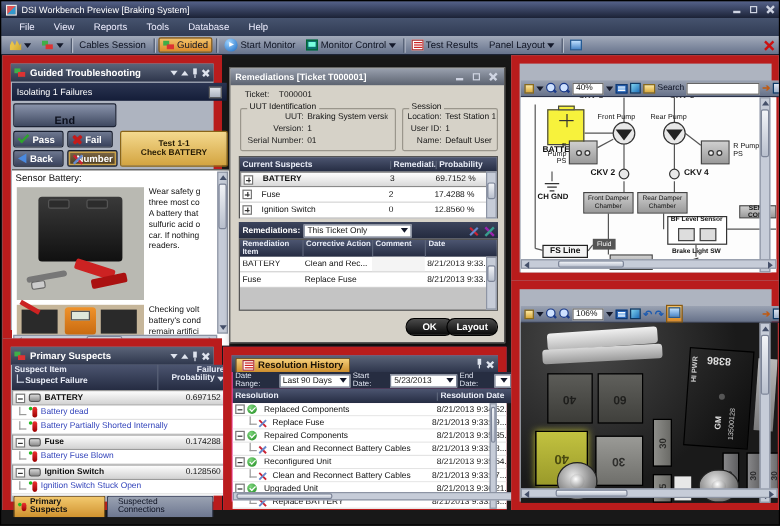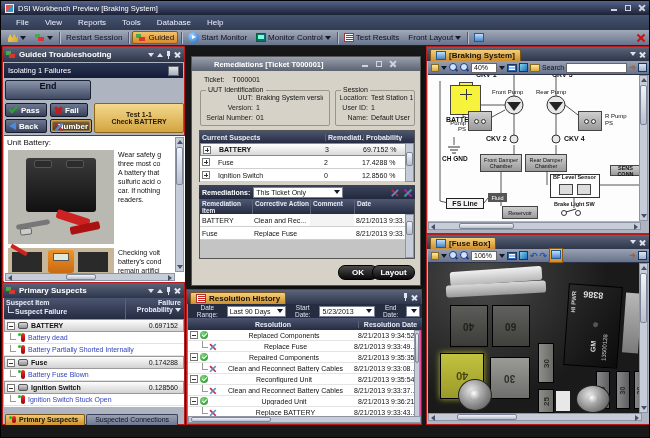--- a/index.html
+++ b/index.html
@@ -52,21 +52,21 @@
   .tb-close::before,.tb-close::after { content:""; position:absolute; left:1px; top:5px; width:10px; height:2px; background:#c11; }
   .tb-close::before { transform:rotate(45deg);} .tb-close::after { transform:rotate(-45deg);}
 
   .statusbar { left:0; top:424px; width:650px; height:14px;
     background:linear-gradient(#47526b,#1f2636); color:#fff; font-weight:bold; font-size:8px;
     display:flex; align-items:center; justify-content:center; border-top:1px solid #0c1020; }
   .grip { position:absolute; right:2px; bottom:2px; width:8px; height:8px;
     background:repeating-linear-gradient(135deg,#9aa4bb 0 1px,transparent 1px 3px); }
 
   
-  .panel { position:absolute; border:1px solid #b91c1c; background:#aeb4c0; }
+  .panel { position:absolute; border:7px solid #b91c1c; background:#aeb4c0; }
   .p-hdr { height:15px; background:linear-gradient(#5b6479,#2e364c); color:#fff; display:flex; align-items:center; gap:3px; padding:0 3px; font-size:8px; }
   .p-hdr .ttl { font-weight:bold; }
   .hdr-icons { margin-left:auto; display:flex; gap:3px; align-items:center; }
   .tri-d { width:0;height:0;border-left:3px solid transparent;border-right:3px solid transparent;border-top:4px solid #dfe4ee; }
   .tri-u { width:0;height:0;border-left:3px solid transparent;border-right:3px solid transparent;border-bottom:4px solid #dfe4ee; }
   .pin-ic { width:5px; height:8px; position:relative; }
   .pin-ic::before { content:""; position:absolute; left:1px; top:0; width:3px; height:5px; background:#dfe4ee; }
   .pin-ic::after { content:""; position:absolute; left:2px; top:5px; width:1px; height:3px; background:#dfe4ee; }
   .x-ic { width:7px; height:7px; position:relative; }
   .x-ic::before,.x-ic::after { content:""; position:absolute; left:0; top:3px; width:7px; height:1.5px; background:#dfe4ee; }
@@ -76,21 +76,21 @@
   .tbl-hdr { background:linear-gradient(#4c5570,#252c42); color:#e8ecf6; font-weight:bold; display:flex; }
   .vsb { position:absolute; width:9px; background:#c6ccd8; border:1px solid #8d94a4; }
   .hsb { position:absolute; height:8px; background:#c6ccd8; border:1px solid #8d94a4; }
   .sb-thumb { position:absolute; background:linear-gradient(#f2f4f8,#b9c0ce); border:1px solid #7d8598; border-radius:2px; }
   .sb-ar { position:absolute; width:0; height:0; }
 
   
   .iso-bar { background:linear-gradient(#2b3552,#141d38); color:#fff; display:flex; align-items:center; padding:0 4px; font-size:7.5px; }
   .iso-btn { margin-left:auto; width:11px; height:10px; background:linear-gradient(#dfe3ea,#aab1bf); border:1px solid #666; }
   .slate-btn { background:linear-gradient(#8a94ab,#3f4961); border:1px solid #1c2335; color:#0b0f1c; font-weight:bold;
-    display:flex; align-items:flex-start; justify-content:center; font-size:9px; border-radius:2px; }
+    display:flex; align-items:flex-end; justify-content:center; font-size:9px; border-radius:2px; }
   .small-btn { background:linear-gradient(#6e7890,#39425c); border:1px solid #161c2c; color:#fff; font-weight:bold;
     display:flex; align-items:center; gap:3px; justify-content:flex-start; padding:0 3px; font-size:8px; border-radius:2px; }
   .gold-btn { background:linear-gradient(#f4d98e,#d3a440); border:1px solid #8a6518; color:#241a04; font-weight:bold;
     display:flex; flex-direction:column; align-items:center; justify-content:center; font-size:7px; border-radius:2px; text-align:center; }
   .repair-hl { box-shadow:0 0 0 1.5px #caa24a inset; background:linear-gradient(#7d6846,#4a3a20); }
   .chk { width:9px; height:5px; border-left:2.5px solid #2ea32e; border-bottom:2.5px solid #2ea32e; transform:rotate(-45deg); margin-top:-3px; }
   .fail-x { width:8px; height:8px; position:relative; }
   .fail-x::before,.fail-x::after { content:""; position:absolute; top:3px; left:0; width:9px; height:2.5px; background:#c41a1a; border-radius:1px; }
   .fail-x::before{transform:rotate(45deg);} .fail-x::after{transform:rotate(-45deg);}
   .back-ar { width:0; height:0; border-top:4px solid transparent; border-bottom:4px solid transparent; border-right:7px solid #4a8ae0; }
@@ -113,21 +113,21 @@
   .tab-strip { position:absolute; display:flex; gap:1px; align-items:flex-end; }
   .tab-a { background:linear-gradient(#f2c96e,#d0922f); border:1px solid #7a551a; border-bottom:none; border-radius:2px 2px 0 0;
     padding:1px 6px 2px 4px; font-weight:bold; display:flex; gap:3px; align-items:center; }
   .tab-i { background:linear-gradient(#9aa2b2,#6d7790); border:1px solid #39415a; border-bottom:none; border-radius:2px 2px 0 0;
     padding:1px 8px 2px 8px; color:#0d1222; }
 
   
   #rem-dialog { position:absolute; left:190px; top:55px; width:230px; height:230px;
     background:#d6d2c8; border:1px solid #555; box-shadow:2px 2px 6px rgba(0,0,0,.6); }
   .dlg-title { height:14px; background:linear-gradient(#99a0ae,#5c6370); color:#fff; font-weight:bold;
-    display:flex; align-items:center; padding:0 22px; font-size:7.5px; }
+    display:flex; align-items:center; padding:0 4px; font-size:7.5px; }
   .grp-box { position:absolute; border:1px solid #9a968c; border-radius:2px; }
   .grp-legend { position:absolute; top:-5px; left:5px; background:#d6d2c8; padding:0 2px; font-size:7px; }
   .fld-row { display:flex; font-size:7px; line-height:10px; }
   .fld-lab { text-align:right; color:#222; }
   .fld-val { padding-left:3px; font-weight:normal; white-space:nowrap; overflow:hidden; }
   .dlg-tbl-row { display:flex; align-items:center; background:#fff; border-bottom:1px solid #cfcfcf; font-size:7px; }
   .dlg-tbl-row.sel { background:linear-gradient(#ffffff,#d9d9d9); border:1px solid #8a8a8a; }
   .cell { padding:0 2px; white-space:nowrap; overflow:hidden; }
   .black-btn { background:linear-gradient(#4a4a4a,#090909); color:#fff; border:1px solid #000; border-radius:7px;
     font-weight:bold; font-size:8px; display:flex; align-items:center; justify-content:center; }
@@ -189,21 +189,21 @@
     <span class="tb-btn">
         <span class="mini-ic ic-hands"></span>
         <span class="caret"></span>
       </span>
     <span class="tb-btn">
         <span class="mini-ic ic-squares"></span>
         <span class="caret"></span>
       </span>
     <span class="tb-sep"></span>
     <span class="tb-btn">
-        <span>Restart Session</span>
+        <span>Cables Session</span>
       </span>
     <span class="tb-sep"></span>
     <span class="tb-btn hl">
         <span class="mini-ic ic-squares"></span>
         <span>Guided</span>
       </span>
     <span class="tb-sep"></span>
     <span class="tb-btn">
         <span class="ic-play"></span>
         <span>Start Monitor</span>
@@ -212,21 +212,21 @@
         <span class="mini-ic ic-tv"></span>
         <span>Monitor Control</span>
         <span class="caret"></span>
       </span>
     <span class="tb-sep"></span>
     <span class="tb-btn">
         <span class="mini-ic ic-notes"></span>
         <span>Test Results</span>
       </span>
     <span class="tb-btn">
-        <span>Front Layout</span>
+        <span>Panel Layout</span>
         <span class="caret"></span>
       </span>
     <span class="tb-sep"></span>
     <span class="tb-btn">
         <span class="mini-ic ic-img"></span>
       </span>
     <span class="tb-close"></span>
   </div>
 
   <div class="panel" style="left:1px; top:45px; width:183px; height:236px;">
@@ -263,21 +263,21 @@
     <div class="abs small-btn repair-hl" style="left:47px; top:72px; width:42px; height:14px;">
         <span class="tools-ic"></span>
         <span>Number</span>
       </div>
     <div class="abs gold-btn" style="left:91px; top:56px; width:90px; height:30px;">
       <span>Test 1-1</span>
       <span>Check BATTERY</span>
     </div>
 
     <div class="gt-content" style="left:1px; top:88px; width:181px; height:147px;">
-      <div class="abs" style="left:3px; top:2px; font-size:8px;">Unit Battery:</div>
+      <div class="abs" style="left:3px; top:2px; font-size:8px;">Sensor Battery:</div>
 
       <div class="abs" style="left:4px; top:14px; width:106px; height:94px; background:#b9b9b2;">
         <div class="abs" style="left:18px; top:8px; width:70px; height:54px; background:linear-gradient(#3a3a3a,#101010); border-radius:3px;"></div>
         <div class="abs" style="left:26px; top:10px; width:18px; height:8px; background:#2c2c2c; border-radius:2px; border:1px solid #555;"></div>
         <div class="abs" style="left:58px; top:10px; width:18px; height:8px; background:#2c2c2c; border-radius:2px; border:1px solid #555;"></div>
         <div class="abs" style="left:48px; top:64px; width:34px; height:9px; background:#c22; border-radius:2px; transform:rotate(18deg);"></div>
         <div class="abs" style="left:62px; top:74px; width:30px; height:8px; background:#a11; border-radius:2px; transform:rotate(-12deg);"></div>
         <div class="abs" style="left:8px; top:72px; width:34px; height:5px; background:#777; border-radius:3px; transform:rotate(-10deg);"></div>
         <div class="abs" style="left:12px; top:78px; width:12px; height:7px; background:#ccc; border:1px solid #666; border-radius:2px; transform:rotate(-8deg);"></div>
       </div>
@@ -498,21 +498,21 @@
       </div>
     </div>
     <div class="abs black-btn" style="left:146px; top:208px; width:40px; height:15px;">
         <span>OK</span>
       </div>
     <div class="abs black-btn" style="left:180px; top:208px; width:43px; height:15px;">
         <span>Layout</span>
       </div>
   </div>
 
-  <div class="panel" style="left:185px; top:288px; width:236px; height:136px; background:#ec4899;text-align:center;">
+  <div class="panel" style="left:185px; top:288px; width:236px; height:136px; background:#ec4899;">
     <div class="p-hdr" style="height:14px;">
       <span class="doc-tab" style="height:12px;">
         <span class="mini-ic ic-notes"></span>
         <span>Resolution History</span>
       </span>
       <span class="hdr-icons">
         <span class="pin-ic"></span>
         <span class="x-ic"></span>
       </span>
     </div>
@@ -588,30 +588,20 @@
     </div>
     <div class="vsb" style="right:1px; top:40px; height:88px; width:6px;">
       <div class="sb-thumb" style="left:0; top:2px; width:4px; height:30px;"></div>
     </div>
     <div class="hsb" style="left:1px; bottom:1px; width:233px; height:7px;">
       <div class="sb-thumb" style="left:2px; top:0; width:80px; height:5px;"></div>
     </div>
   </div>
 
   <div class="panel" style="left:425px; top:45px; width:224px; height:188px;">
-    <div class="p-hdr" style="height:14px;">
-      <span class="doc-tab" style="height:12px;">
-        <span class="mini-ic ic-img"></span>
-        <span>[Braking System]</span>
-      </span>
-      <span class="hdr-icons">
-        <span class="tri-d"></span>
-        <span class="x-ic"></span>
-      </span>
-    </div>
     <div class="abs view-tb" style="left:1px; top:14px; width:222px; height:14px;">
       <span class="srch-ic" style="width:8px;"></span>
         <span class="caret"></span>
       <span class="zoom-ic"></span>
       <span class="zoom-ic"></span>
       <span class="zoom-box nowrap">40%</span>
       <span class="caret"></span>
       <span class="grid-ic"></span>
       <span class="fit-ic"></span>
       <span class="srch-ic"></span>
@@ -720,30 +710,20 @@
       <span class="sb-ar" style="left:1px; bottom:2px; border-left:3px solid transparent; border-right:3px solid transparent; border-top:4px solid #45506a;"></span>
     </div>
     <div class="hsb" style="left:1px; bottom:3px; width:213px;">
       <span class="sb-ar" style="left:2px; top:1px; border-top:3px solid transparent; border-bottom:3px solid transparent; border-right:4px solid #45506a;"></span>
       <div class="sb-thumb" style="left:30px; top:0; width:55px; height:6px;"></div>
       <span class="sb-ar" style="right:2px; top:1px; border-top:3px solid transparent; border-bottom:3px solid transparent; border-left:4px solid #45506a;"></span>
     </div>
   </div>
 
   <div class="panel" style="left:425px; top:233px; width:224px; height:191px;">
-    <div class="p-hdr" style="height:14px;">
-      <span class="doc-tab" style="height:12px;">
-        <span class="mini-ic ic-img"></span>
-        <span>[Fuse Box]</span>
-      </span>
-      <span class="hdr-icons">
-        <span class="tri-d"></span>
-        <span class="x-ic"></span>
-      </span>
-    </div>
     <div class="abs view-tb" style="left:1px; top:14px; width:222px; height:14px;">
       <span class="srch-ic" style="width:8px;"></span>
         <span class="caret"></span>
       <span class="zoom-ic"></span>
       <span class="zoom-ic"></span>
       <span class="zoom-box nowrap">106%</span>
       <span class="caret"></span>
       <span class="grid-ic"></span>
       <span class="fit-ic"></span>
       <span class="undo-ic">↶</span>

